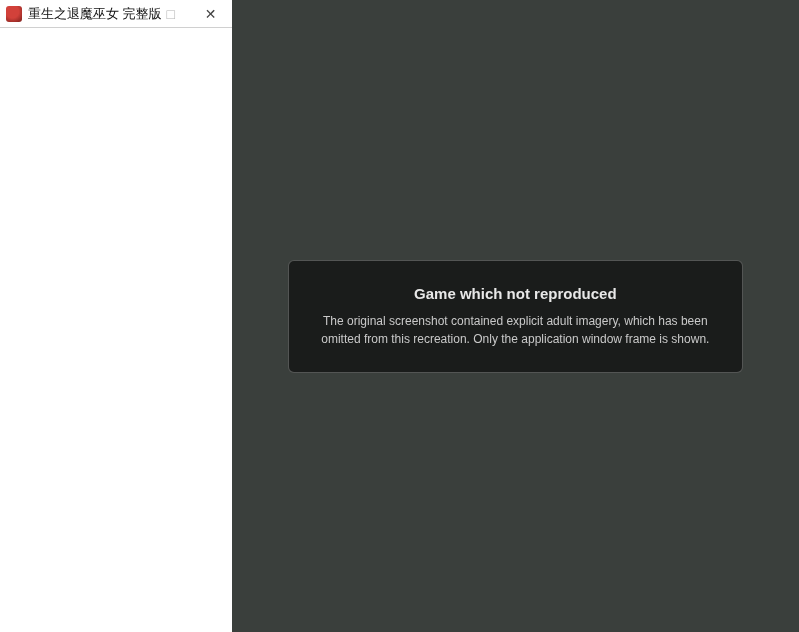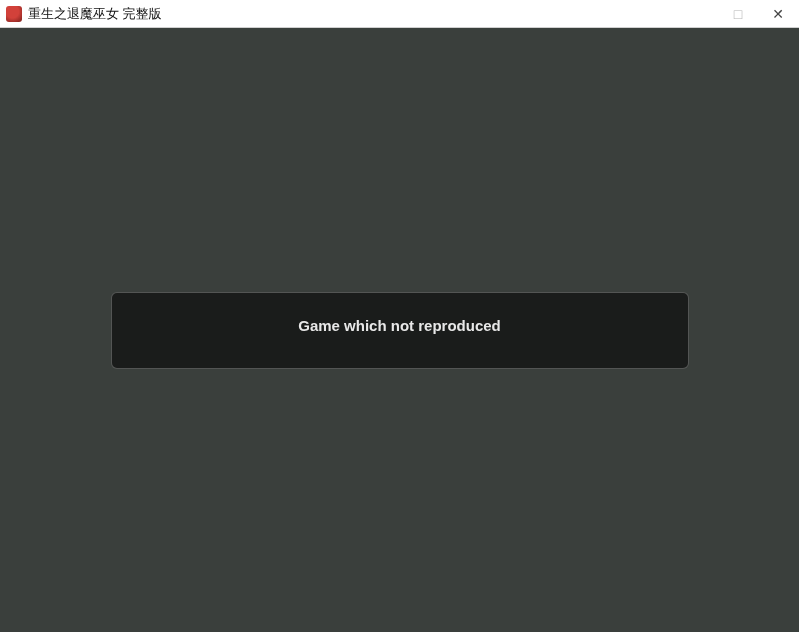--- a/index.html
+++ b/index.html
@@ -8,21 +8,21 @@
     width: 799px;
     height: 632px;
     overflow: hidden;
     font-family: "Liberation Sans", sans-serif;
     background: #000;
   }
   .window {
     width: 799px;
     height: 632px;
     display: flex;
-    flex-direction: column;
+    flex-direction: row;
     background: #ffffff;
     box-sizing: border-box;
   }
   .titlebar {
     height: 28px;
     background: #ffffff;
     border-bottom: 1px solid #d0d0d0;
     display: flex;
     align-items: center;
     padding: 0 6px;
@@ -102,16 +102,17 @@
     <span class="title-text">重生之退魔巫女 完整版</span>
     <span class="win-controls">
       <span class="win-btn disabled">□</span>
       <span class="win-btn">✕</span>
     </span>
   </div>
 
   <div class="client-area">
     <div class="placeholder-box">
       <div class="placeholder-title">Game which not reproduced</div>
+      <div class="placeholder-note">The original screenshot contained explicit adult imagery, which has been omitted from this recreation. Only the application window frame is shown.</div>
     </div>
   </div>
 
 </div>
 
 </body></html>

